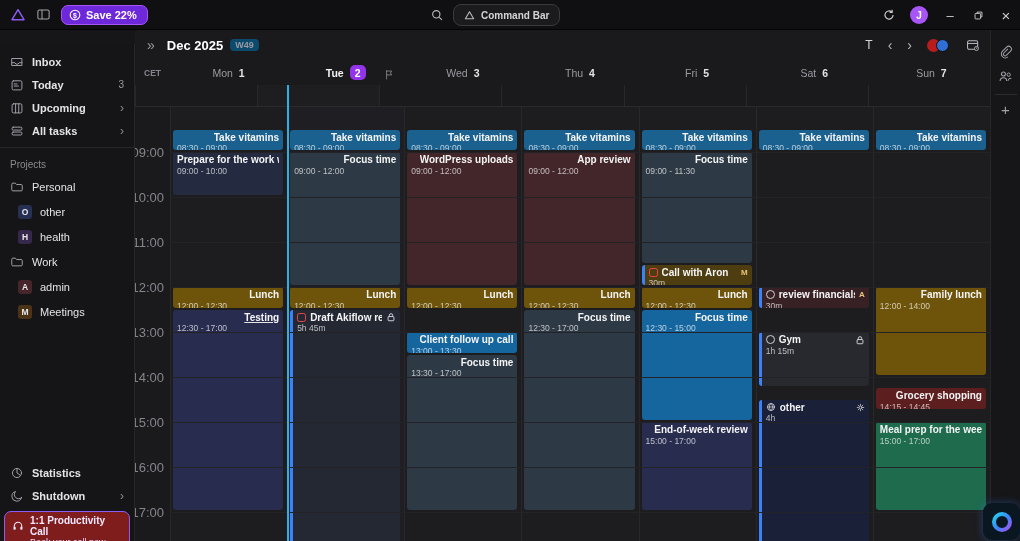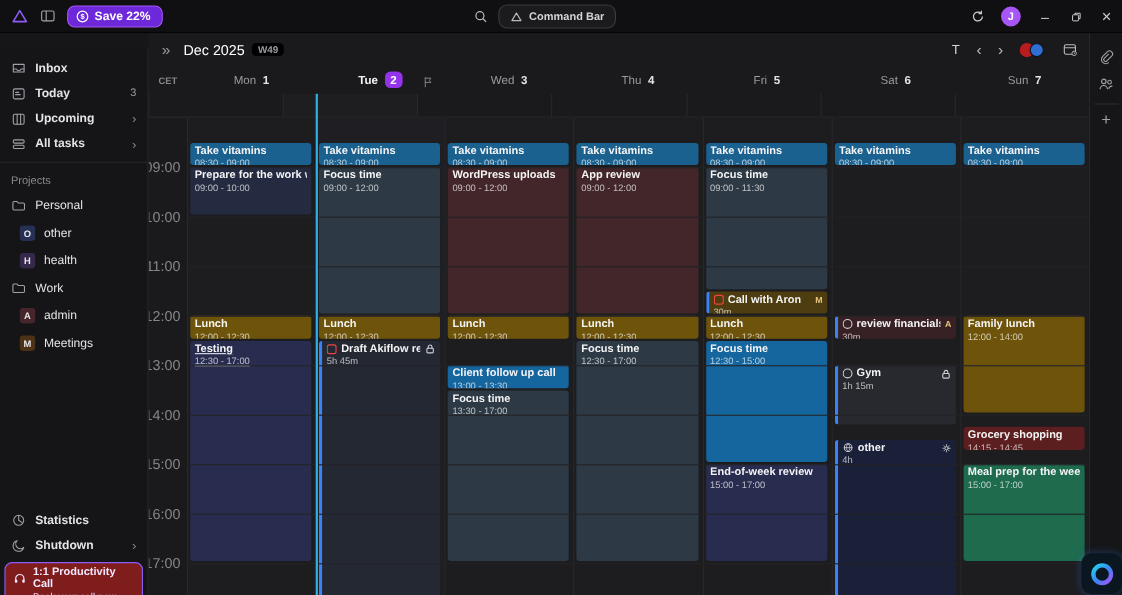--- a/index.html
+++ b/index.html
@@ -49,22 +49,22 @@
   .promo { margin:4px; border:1px solid #8b5cf6; background:#7f1d1d; border-radius:7px;
     padding:3px 7px; cursor:pointer; }
   .promo-line1 { display:flex; align-items:center; gap:6px; font-size:10px; font-weight:bold; color:#f3e8ff; }
   .promo-line2 { font-size:9px; color:#e9d5ff; padding-left:18px; }
 
   
   .main { position:absolute; left:135px; top:30px; width:855px; height:511px; background:#1a1a1d;
     display:flex; flex-direction:column; }
   .cal-header { height:30px; display:flex; align-items:center; padding:0 10px 0 12px; }
   .collapse { color:#9a9aa1; font-size:14px; margin-right:12px; cursor:pointer; }
-  .cal-title { font-size:13px; font-weight:normal; color:#fff; }
-  .week-badge { background:#000000; color:#9a9aa1; font-size:9px; font-weight:bold; border-radius:4px;
+  .cal-title { font-size:13px; font-weight:bold; color:#fff; }
+  .week-badge { background:#0c4a6e; color:#9a9aa1; font-size:9px; font-weight:bold; border-radius:4px;
     padding:1px 5px; margin-left:7px; }
   .cal-ctrl { margin-left:auto; display:flex; align-items:center; gap:15px; }
   .ctrl-t { color:#d4d4d8; font-size:12px; cursor:pointer; }
   .ctrl-chev { color:#b9b9c0; font-size:14px; cursor:pointer; line-height:1; }
   .cal-toggle { position:relative; width:24px; height:13px; cursor:pointer; }
   .tg-red { position:absolute; left:0; top:0; width:13px; height:13px; border-radius:50%; background:#b91c1c; }
   .tg-blue { position:absolute; left:9px; top:0; width:13px; height:13px; border-radius:50%;
     background:#2f6fd4; border:1px solid #101013; }
 
   .day-row { height:25px; display:flex; align-items:center; }
@@ -89,21 +89,21 @@
   .col { flex:1; position:relative; border-left:1px solid #28282b; background:#1d1d20; overflow:hidden; }
   .col.today { background:#1f1f23; }
   .today-line { position:absolute; top:0; bottom:0; width:2px; background:#2ab2e8; pointer-events:none; z-index:5; }
 
   .event { position:absolute; left:2px; right:4px; border-radius:3px; padding:2px 4px 1px;
     overflow:hidden; cursor:pointer;
     background-image:radial-gradient(rgba(255,255,255,.045) 1px, transparent 1px); background-size:5px 5px; }
   .ev-title { font-size:10px; font-weight:bold; color:#f4f4f5; white-space:nowrap; overflow:hidden; display:block; line-height:1.15; }
   .ev-time { font-size:8.5px; color:rgba(255,255,255,.68); white-space:nowrap; line-height:1.2; }
   .event.task { border-left:3px solid #3b82f6; background-image:none; }
-  .ev-line1 { display:flex; align-items:center; gap:4px; overflow:hidden; line-height:1.15; }
+  .ev-line1 { display:flex; align-items:center; gap:4px; overflow:hidden; line-height:1.15;justify-content:flex-end; }
   .cb-square { width:9px; height:9px; border:1.5px solid #ef4444; border-radius:2.5px; flex:none; }
   .cb-circle { width:9px; height:9px; border:1.5px solid #cfcfd4; border-radius:50%; flex:none; }
   .ev-trail { margin-left:auto; display:flex; align-items:center; gap:2px; color:#d4d4d8; flex:none; }
   .ev-badge { font-size:8px; font-weight:bold; color:#e5c57a; }
 
   
   .rail { position:absolute; right:0; top:30px; width:30px; height:511px; background:#161618;
     border-left:1px solid #262629; display:flex; flex-direction:column; align-items:center; padding-top:10px; z-index:20; }
   .rail-icon { height:24px; display:flex; align-items:center; justify-content:center; cursor:pointer; }
   .rail-div { width:22px; border-bottom:1px solid #2c2c30; margin:6px 0; }

